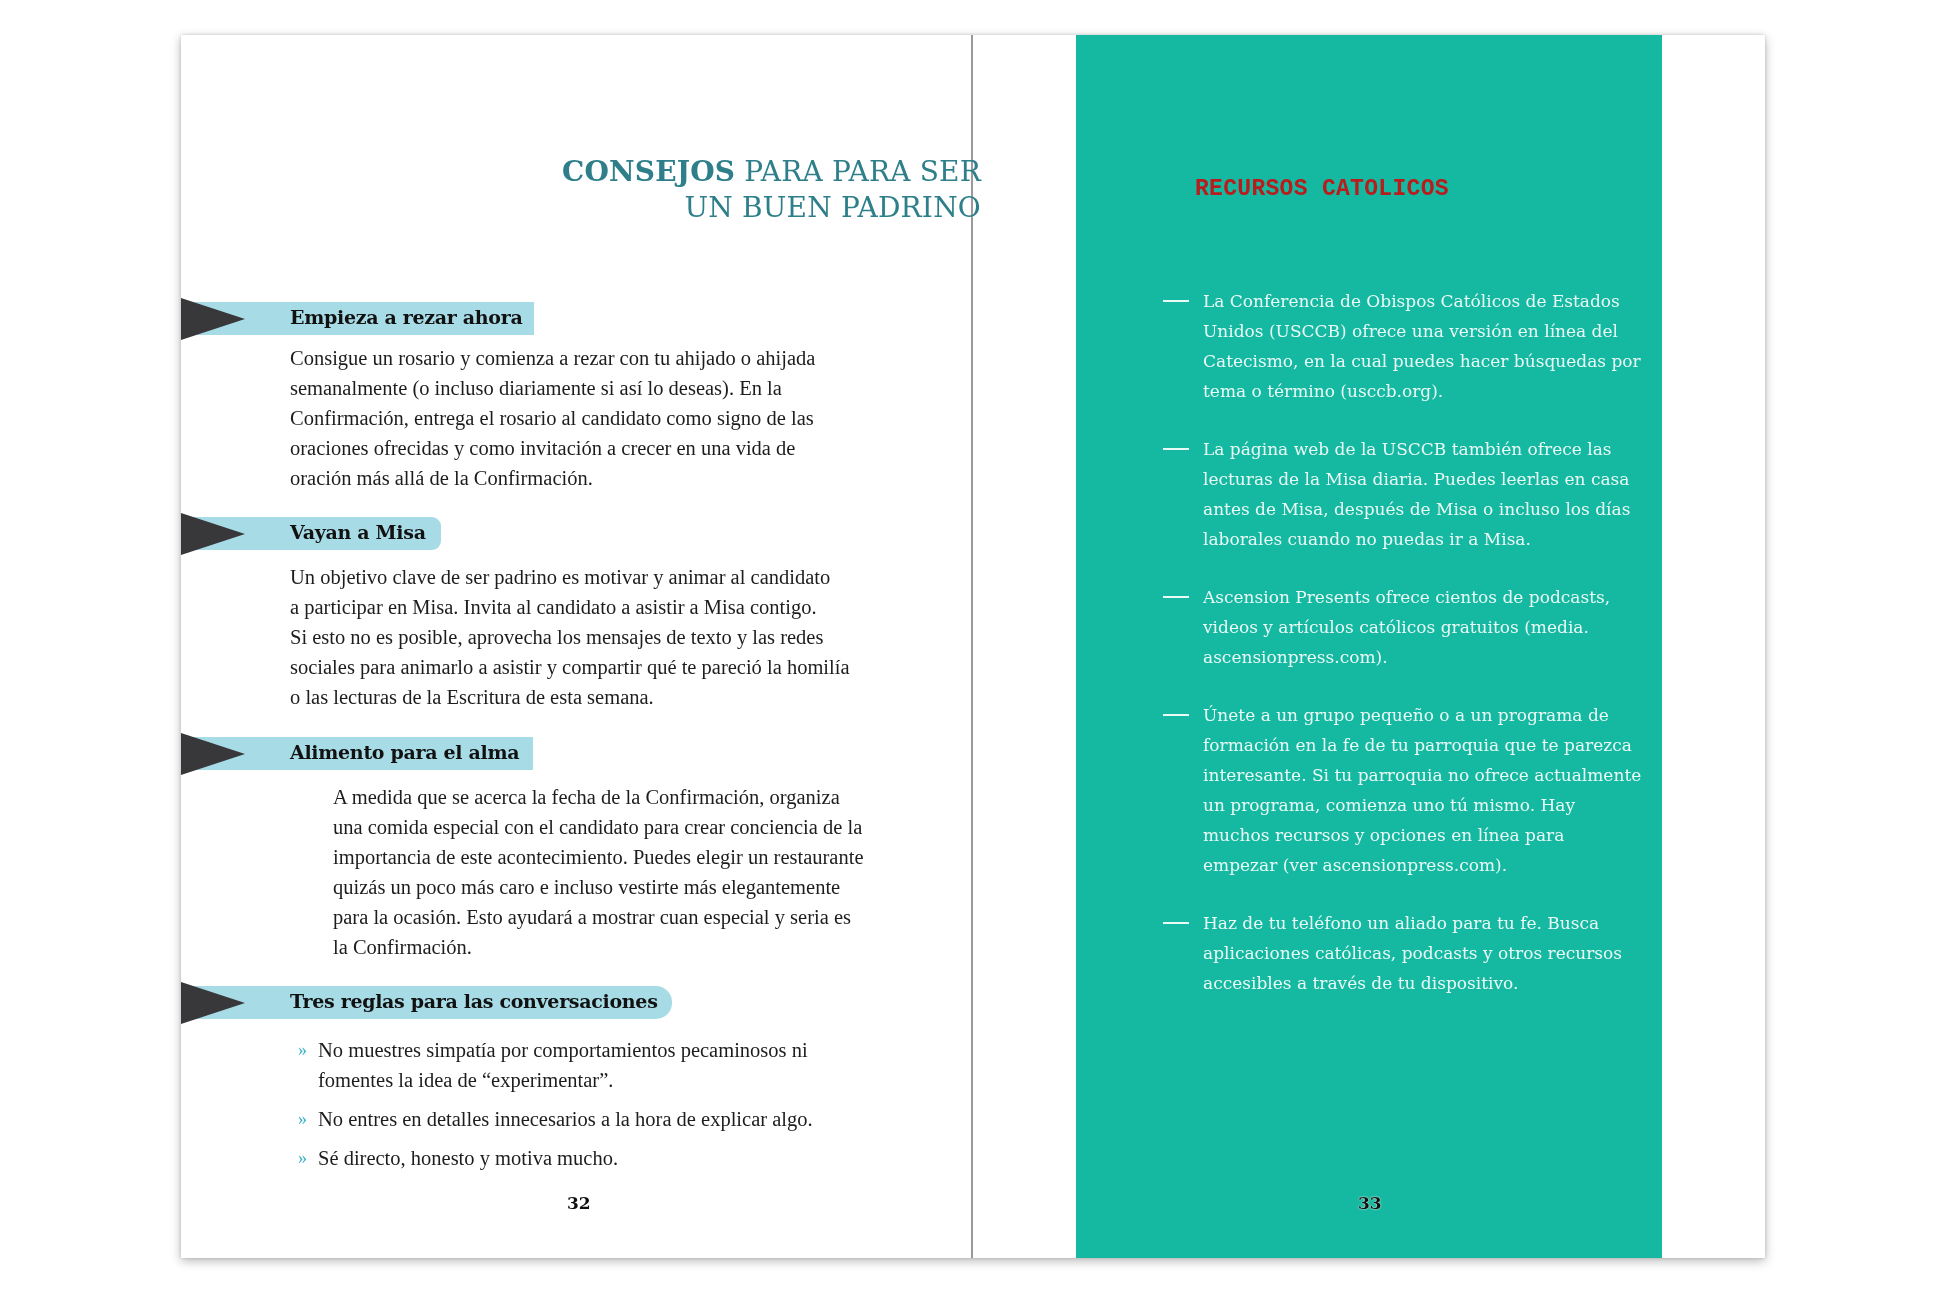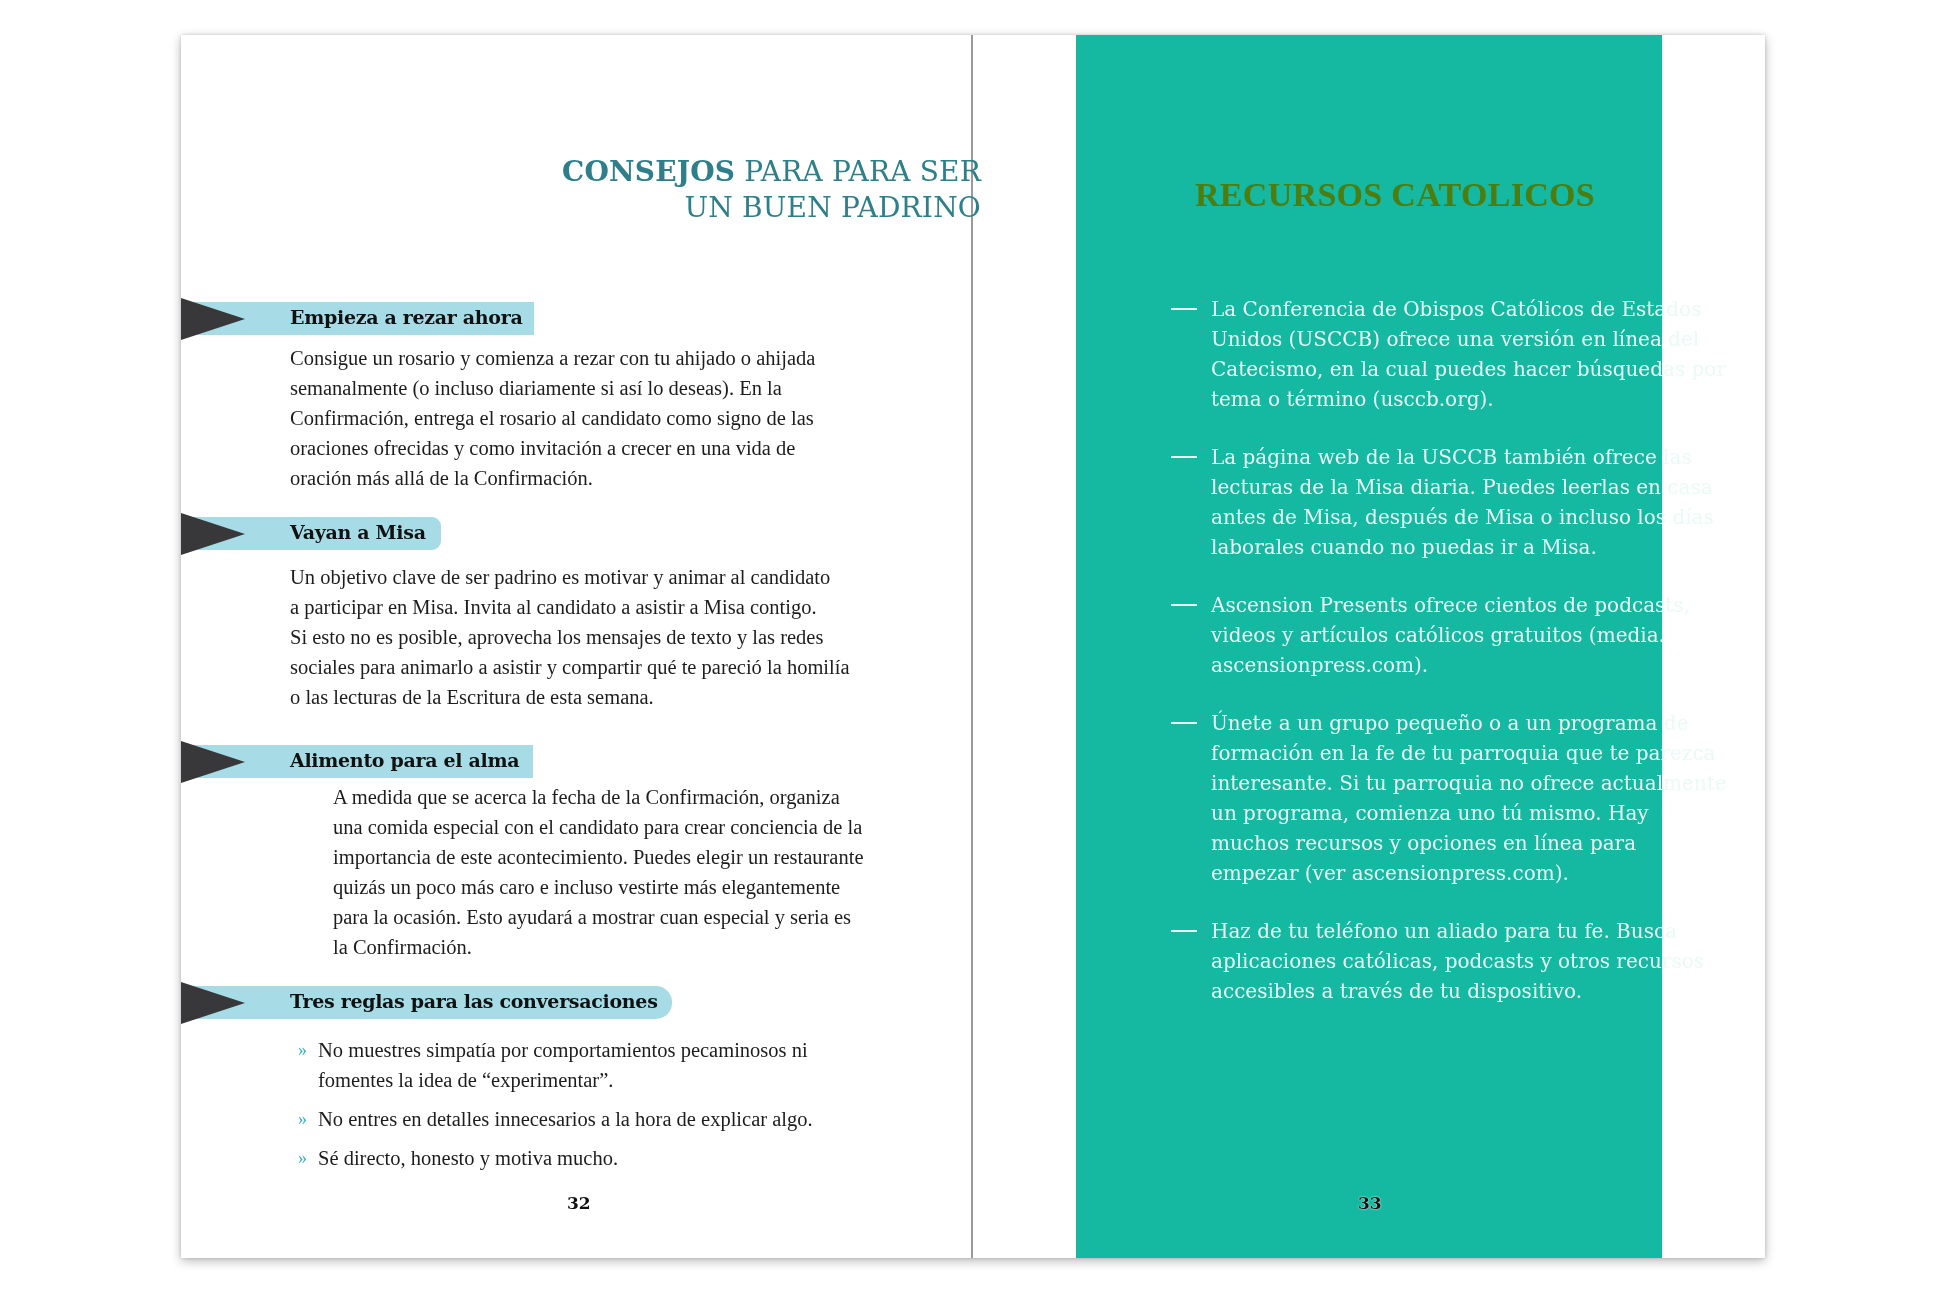--- a/index.html
+++ b/index.html
@@ -26,24 +26,24 @@
   .rules { position: absolute; left: 117px; top: 1000px; width: 620px; list-style: none; margin: 0; padding: 0;
            font-family: "Liberation Serif", serif; font-size: 20.5px; line-height: 30px; color: #1d1d1d; }
   .rules li { position: relative; padding-left: 20px; margin-bottom: 9px; }
   .rules li .bullet { position: absolute; left: 0; top: 0; color: #3ab3c5; font-size: 18px; }
   .rules .ln { display: block; white-space: nowrap; }
 
   .page-num { position: absolute; top: 1158px; font-family: "DejaVu Serif", serif; font-weight: 700; font-size: 17px; color: #111; }
   .page-num.left { left: 386px; }
   .page-num.right { left: 1177px; color: #111; text-shadow: 0 0 2px #d0f0ea, 0 0 1px #ffffff; }
 
-  .right-title { position: absolute; left: 1014px; top: 141px; font-family: Liberation Serif, serif; font-weight: 700;
-                 font-size: 34px; color: #4d7c0f; letter-spacing: 0.3px; white-space: nowrap; }
-  .resources { position: absolute; left: 974px; top: 243px; width: 470px; list-style: none; margin: 16px; padding: 0;
-               font-family: "DejaVu Serif", serif; font-size: 20px; line-height: 30px; color: #eafaf6; }
+  .right-title { position: absolute; left: 1014px; top: 141px; font-family: Liberation Mono, monospace; font-weight: 700;
+                 font-size: 23px; color: #b91c1c; letter-spacing: 0.3px; white-space: nowrap; }
+  .resources { position: absolute; left: 974px; top: 243px; width: 470px; list-style: none; margin: 8px; padding: 0;
+               font-family: "DejaVu Serif", serif; font-size: 17px; line-height: 30px; color: #eafaf6; }
   .resources li { position: relative; padding-left: 40px; margin-bottom: 28px; }
   .resources li .dash { position: absolute; left: 0; top: 14px; width: 26px; height: 2px; background: #eafaf6; }
   .resources .ln { display: block; white-space: nowrap; }
 </style>
 </head>
 <body>
 
 <div class="spread">
   <div class="spine"></div>
 
@@ -69,21 +69,21 @@
     <span class="label">Vayan a Misa</span>
   </div>
   <div class="para" style="top:527px;">
     <span class="ln">Un objetivo clave de ser padrino es motivar y animar al candidato</span>
     <span class="ln">a participar en Misa. Invita al candidato a asistir a Misa contigo.</span>
     <span class="ln">Si esto no es posible, aprovecha los mensajes de texto y las redes</span>
     <span class="ln">sociales para animarlo a asistir y compartir qué te pareció la homilía</span>
     <span class="ln">o las lecturas de la Escritura de esta semana.</span>
   </div>
 
-  <div class="heading" style="top:702px;width:352px;margin-top:8px;">
+  <div class="heading" style="top:702px;width:352px;">
     <span class="arrow"></span>
     <span class="label">Alimento para el alma</span>
   </div>
   <div class="para" style="top:747px;margin-left:43px;">
     <span class="ln">A medida que se acerca la fecha de la Confirmación, organiza</span>
     <span class="ln">una comida especial con el candidato para crear conciencia de la</span>
     <span class="ln">importancia de este acontecimiento. Puedes elegir un restaurante</span>
     <span class="ln">quizás un poco más caro e incluso vestirte más elegantemente</span>
     <span class="ln">para la ocasión. Esto ayudará a mostrar cuan especial y seria es</span>
     <span class="ln">la Confirmación.</span>

